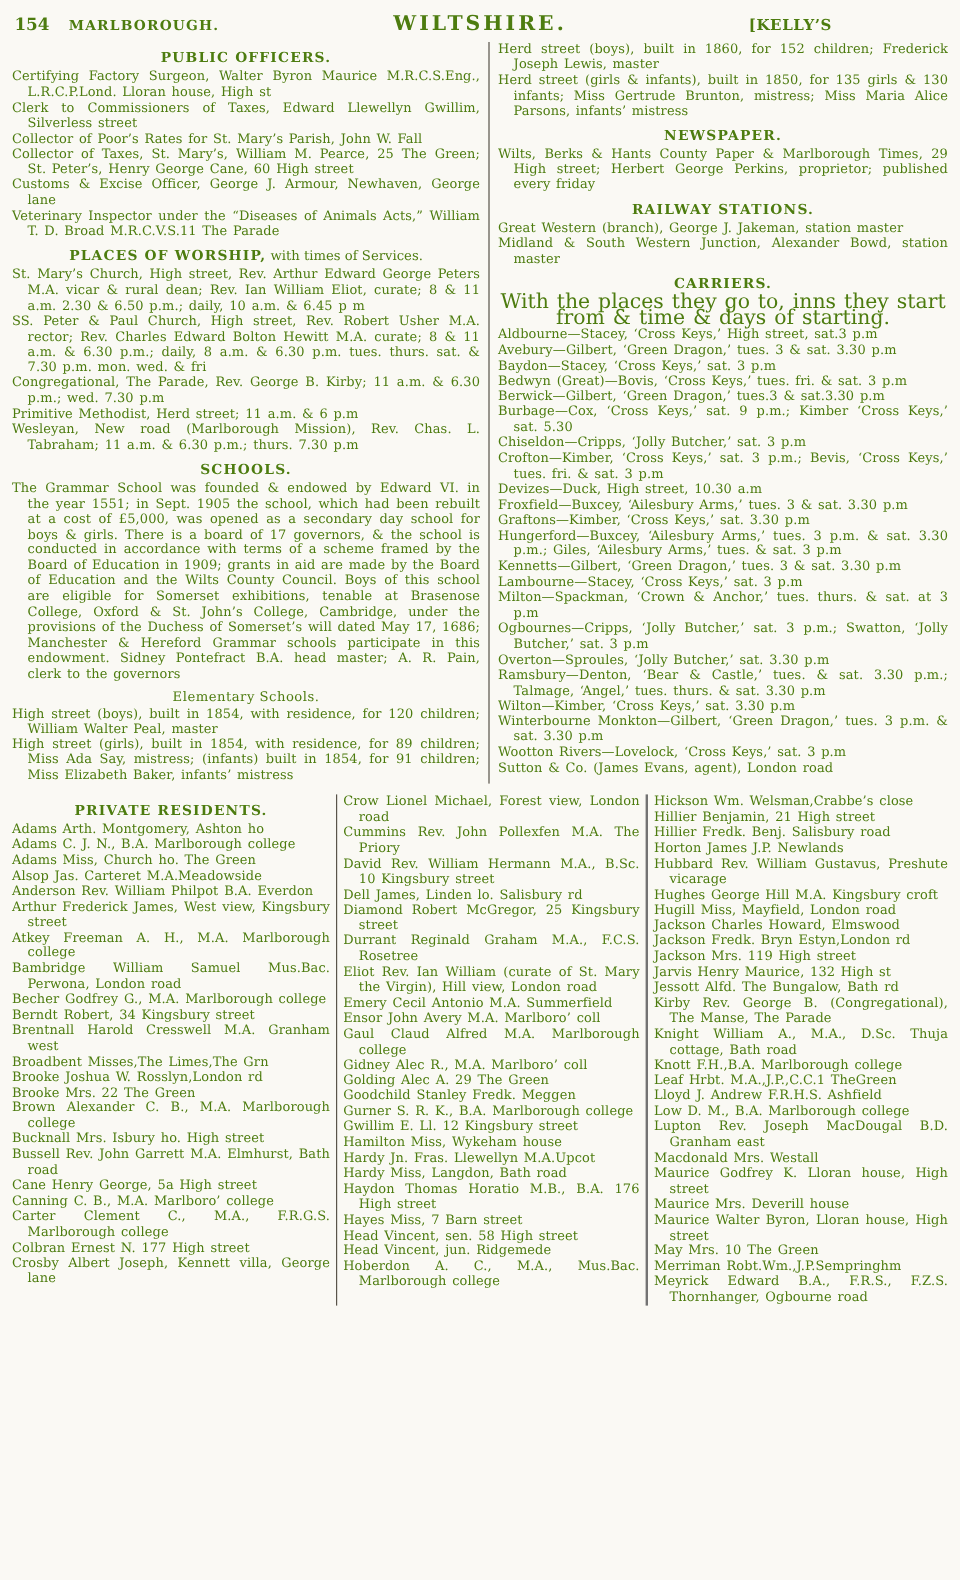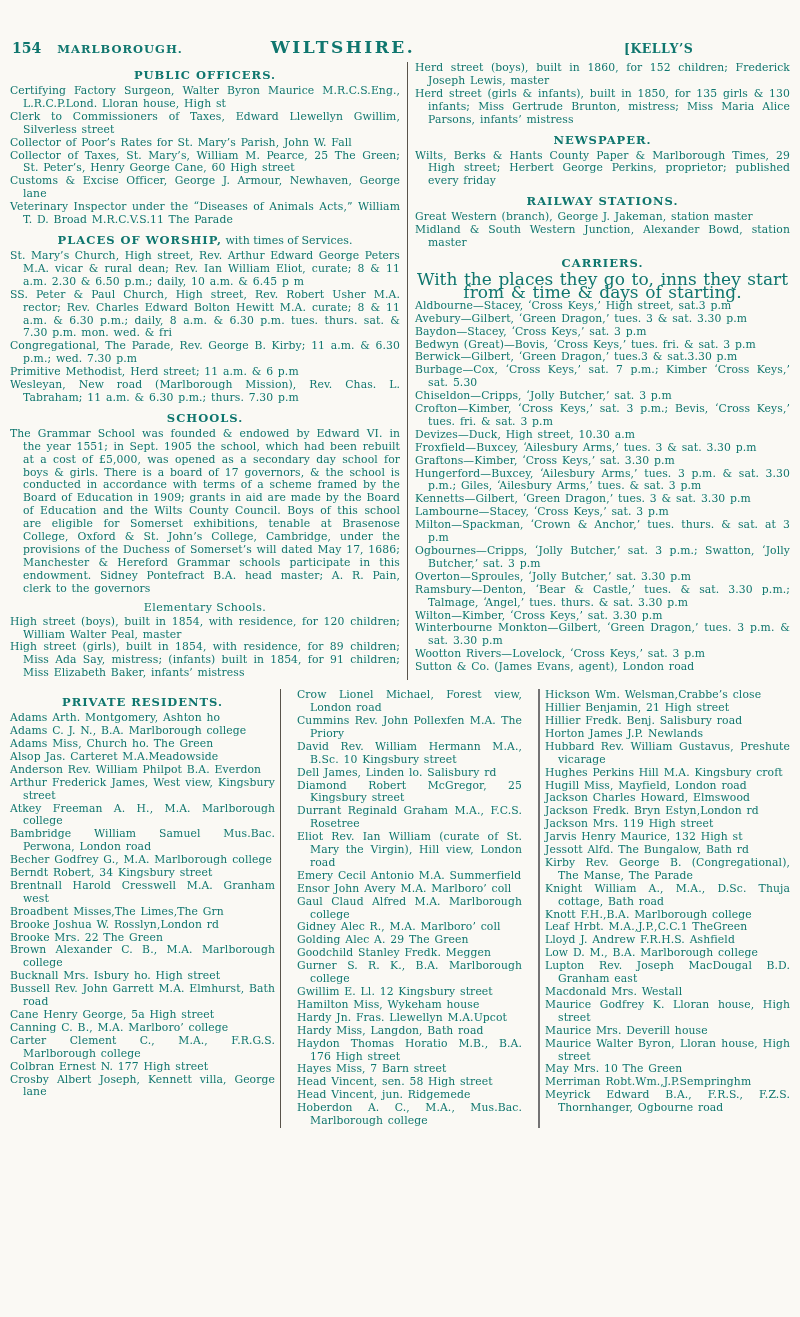--- a/index.html
+++ b/index.html
@@ -1,46 +1,46 @@
 <!DOCTYPE html>
 <html><head>
 <meta charset="utf-8">
 <style>
   html,body{margin:0;padding:0;background:#dedcd5;}
   .page{
     position:relative;
     width:800px;height:1317px;
     margin:0 auto;
     background:#faf9f4;
-    color:#0f766e;
+    color:#4d7c0f;
     font-family:"DejaVu Serif", serif;
     box-sizing:border-box;
     padding:8px 10px 6px 10px;
     overflow:hidden;
   }
   
   .page-header{
     display:flex;align-items:baseline;
     padding:2px 2px 5px 2px;
   }
   .hdr-left{flex:1;display:flex;gap:16px;align-items:baseline;}
   .page-num{font-size:14px;font-weight:bold;}
   .hdr-town{font-size:11.5px;font-weight:bold;letter-spacing:1px;}
-  .hdr-center{flex:1;font-size:17px;font-weight:bold;letter-spacing:2.5px;margin-top:27px;}
+  .hdr-center{flex:1;text-align:center;font-size:17px;font-weight:bold;letter-spacing:2.5px;}
   .hdr-right{flex:1;text-align:center;font-size:12.5px;font-weight:bold;letter-spacing:0.5px;}
 
   
   .two-col{display:flex;}
   .col{box-sizing:border-box;}
   .col-left{width:397px;padding-right:7px;}
   .col-right{width:383px;padding-left:7px;border-left:1px solid #59544a;}
   .three-col{display:flex;margin-top:9px;}
   .bcol{box-sizing:border-box;}
   #bottom-1{width:270px;padding-right:5px;}
-  #bottom-2{width:258px;padding:0 16px;border-left:1px solid #59544a;}
+  #bottom-2{width:258px;padding:0 5px;border-left:1px solid #59544a;}
   #bottom-3{width:252px;padding-left:5px;border-left:2px solid #737373;}
 
   
   .entry{
     margin:0;
     font-size:10.8px;
     line-height:12.9px;
     text-align:justify;
     padding-left:13px;
     text-indent:-13px;
@@ -104,21 +104,21 @@
         <div class="sec-heading"><span class="hb">RAILWAY STATIONS.</span></div>
         <p class="entry">Great Western (branch), George J. Jakeman, station master</p>
         <p class="entry">Midland &amp; South Western Junction, Alexander Bowd, station master</p>
         <div class="sec-heading"><span class="hb">CARRIERS.</span></div>
         <div class="sec-intro">With the places they go to, inns they start from &amp; time &amp; days of starting.</div>
         <p class="entry">Aldbourne—Stacey, ‘Cross Keys,’ High street, sat.3 p.m</p>
         <p class="entry">Avebury—Gilbert, ‘Green Dragon,’ tues. 3 &amp; sat. 3.30 p.m</p>
         <p class="entry">Baydon—Stacey, ‘Cross Keys,’ sat. 3 p.m</p>
         <p class="entry">Bedwyn (Great)—Bovis, ‘Cross Keys,’ tues. fri. &amp; sat. 3 p.m</p>
         <p class="entry">Berwick—Gilbert, ‘Green Dragon,’ tues.3 &amp; sat.3.30 p.m</p>
-        <p class="entry">Burbage—Cox, ‘Cross Keys,’ sat. 7 p.m.; Kimber ‘Cross Keys,’ sat. 5.30</p>
+        <p class="entry">Burbage—Cox, ‘Cross Keys,’ sat. 9 p.m.; Kimber ‘Cross Keys,’ sat. 5.30</p>
         <p class="entry">Chiseldon—Cripps, ‘Jolly Butcher,’ sat. 3 p.m</p>
         <p class="entry">Crofton—Kimber, ‘Cross Keys,’ sat. 3 p.m.; Bevis, ‘Cross Keys,’ tues. fri. &amp; sat. 3 p.m</p>
         <p class="entry">Devizes—Duck, High street, 10.30 a.m</p>
         <p class="entry">Froxfield—Buxcey, ‘Ailesbury Arms,’ tues. 3 &amp; sat. 3.30 p.m</p>
         <p class="entry">Graftons—Kimber, ‘Cross Keys,’ sat. 3.30 p.m</p>
         <p class="entry">Hungerford—Buxcey, ‘Ailesbury Arms,’ tues. 3 p.m. &amp; sat. 3.30 p.m.; Giles, ‘Ailesbury Arms,’ tues. &amp; sat. 3 p.m</p>
         <p class="entry">Kennetts—Gilbert, ‘Green Dragon,’ tues. 3 &amp; sat. 3.30 p.m</p>
         <p class="entry">Lambourne—Stacey, ‘Cross Keys,’ sat. 3 p.m</p>
         <p class="entry">Milton—Spackman, ‘Crown &amp; Anchor,’ tues. thurs. &amp; sat. at 3 p.m</p>
         <p class="entry">Ogbournes—Cripps, ‘Jolly Butcher,’ sat. 3 p.m.; Swatton, ‘Jolly Butcher,’ sat. 3 p.m</p>
@@ -181,21 +181,21 @@
         <p class="entry">Head Vincent, sen. 58 High street</p>
         <p class="entry">Head Vincent, jun. Ridgemede</p>
         <p class="entry">Hoberdon A. C., M.A., Mus.Bac. Marlborough college</p>
       </div>
     <div class="bcol" id="bottom-3">
         <p class="entry">Hickson Wm. Welsman,Crabbe’s close</p>
         <p class="entry">Hillier Benjamin, 21 High street</p>
         <p class="entry">Hillier Fredk. Benj. Salisbury road</p>
         <p class="entry">Horton James J.P. Newlands</p>
         <p class="entry">Hubbard Rev. William Gustavus, Preshute vicarage</p>
-        <p class="entry">Hughes Perkins Hill M.A. Kingsbury croft</p>
+        <p class="entry">Hughes George Hill M.A. Kingsbury croft</p>
         <p class="entry">Hugill Miss, Mayfield, London road</p>
         <p class="entry">Jackson Charles Howard, Elmswood</p>
         <p class="entry">Jackson Fredk. Bryn Estyn,London rd</p>
         <p class="entry">Jackson Mrs. 119 High street</p>
         <p class="entry">Jarvis Henry Maurice, 132 High st</p>
         <p class="entry">Jessott Alfd. The Bungalow, Bath rd</p>
         <p class="entry">Kirby Rev. George B. (Congregational), The Manse, The Parade</p>
         <p class="entry">Knight William A., M.A., D.Sc. Thuja cottage, Bath road</p>
         <p class="entry">Knott F.H.,B.A. Marlborough college</p>
         <p class="entry">Leaf Hrbt. M.A.,J.P.,C.C.1 TheGreen</p>

